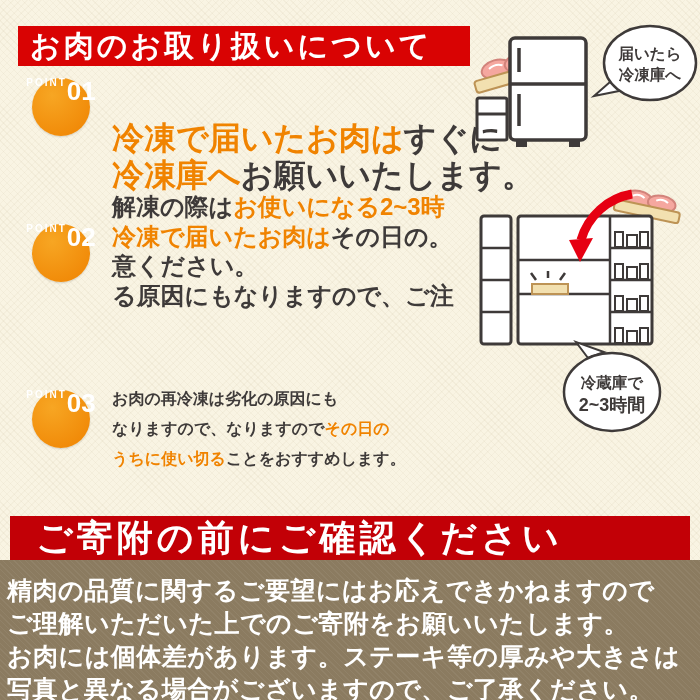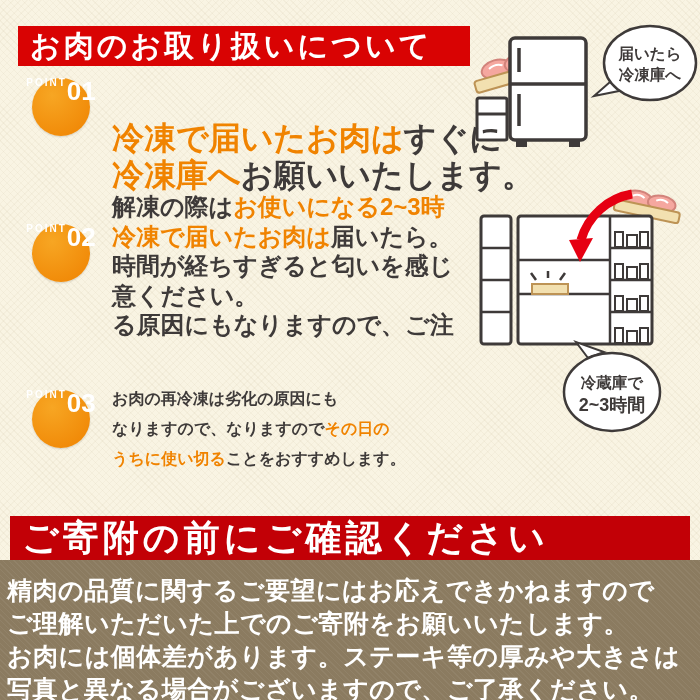--- a/index.html
+++ b/index.html
@@ -14,21 +14,21 @@
   }
   .banner{
     position:absolute;color:#fff;font-weight:800;white-space:nowrap;overflow:hidden;
   }
   #title-banner{
     left:18px;top:26px;width:452px;height:40px;background:#d90303;
     font-size:30px;line-height:40px;padding-left:12px;letter-spacing:3px;box-sizing:border-box;
   }
   #confirm-banner{
     left:10px;top:516px;width:680px;height:44px;background:#c20006;
-    font-size:36px;line-height:44px;padding-left:12px;letter-spacing:4px;box-sizing:border-box;
+    font-size:36px;line-height:44px;padding-left:26px;letter-spacing:4px;box-sizing:border-box;
   }
   .badge{
     position:absolute;width:58px;height:58px;border-radius:50%;
     background:radial-gradient(circle at 35% 30%, #f7a623, #ef8200);
     color:#fff;display:flex;flex-direction:row;align-items:flex-start;justify-content:center;
     box-shadow:0 1px 2px rgba(0,0,0,0.15);
   }
   #badge-1{left:32px;top:78px;}
   #badge-2{left:32px;top:224px;}
   #badge-3{left:32px;top:390px;}
@@ -108,24 +108,21 @@
 
   <div class="badge" id="badge-2">
     <span class="badge-word">POINT</span>
     <span class="badge-num">02</span>
   </div>
   <div class="pt" id="pt-2">
     <div class="pline">
       <span>解凍の際は</span><span class="hl">お使いになる2~3時</span>
     </div>
     <div class="pline">
-      <span class="hl">冷凍で届いたお肉は</span><span>届いたら。</span>
-    </div>
-    <div class="pline">
-      <span>時間が経ちすぎると匂いを感じ</span>
+      <span class="hl">冷凍で届いたお肉は</span><span>その日の。</span>
     </div>
     <div class="pline">
       <span>意ください。</span>
     </div>
     <div class="pline">
       <span>る原因にもなりますので、ご注</span>
     </div>
   </div>
 
   <svg id="fridge2" viewBox="0 0 214 176">

